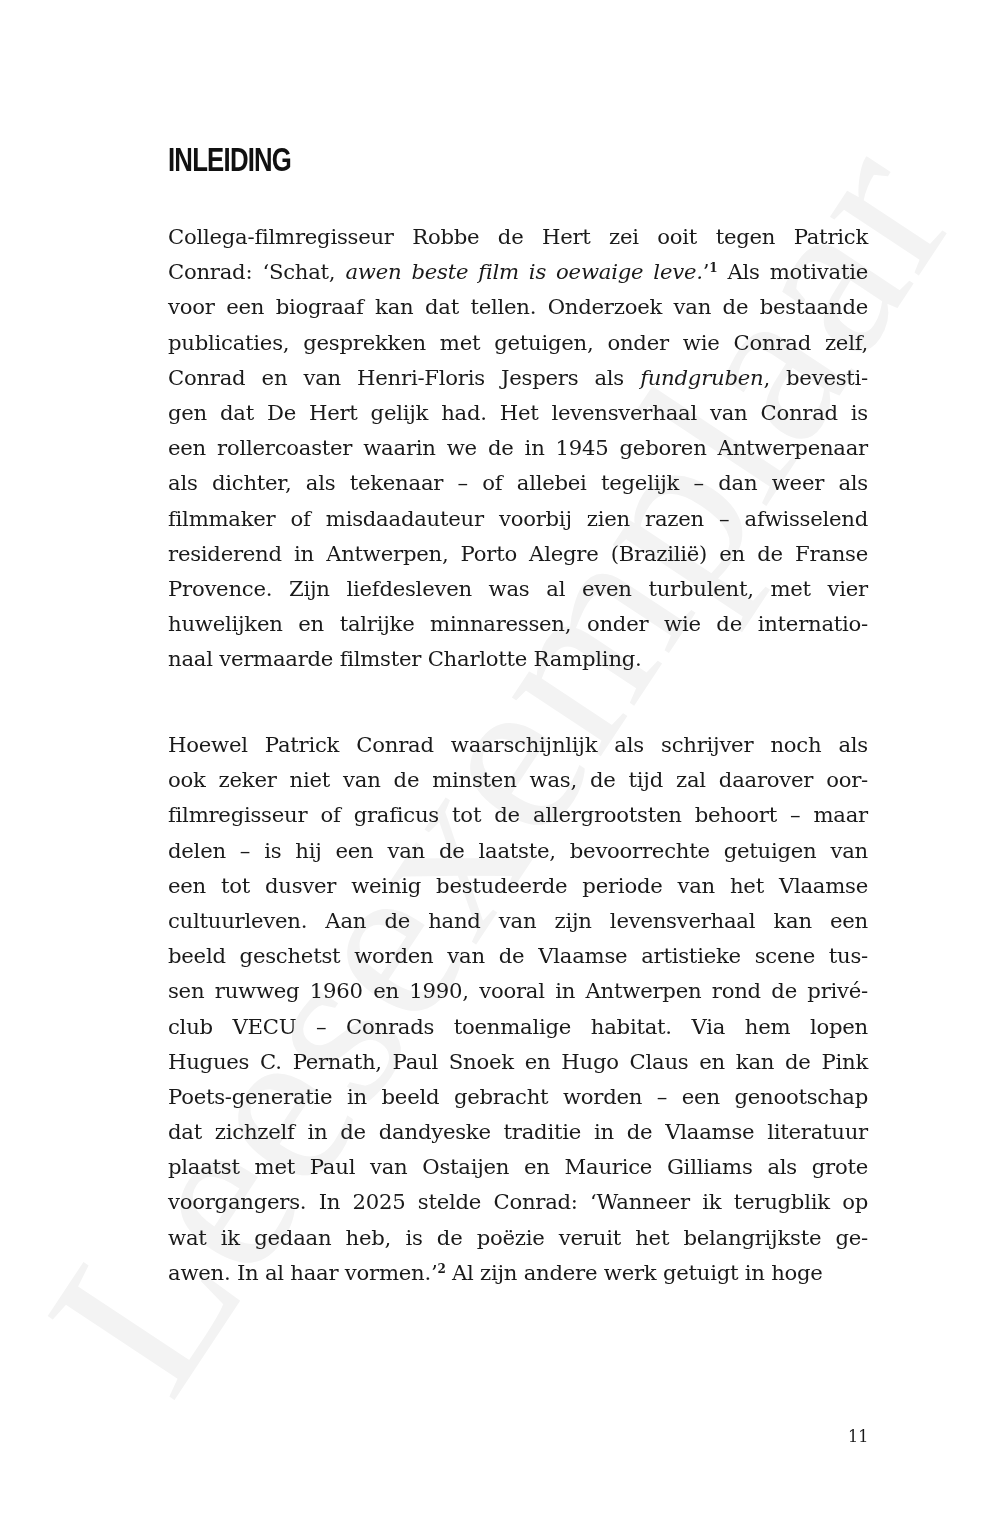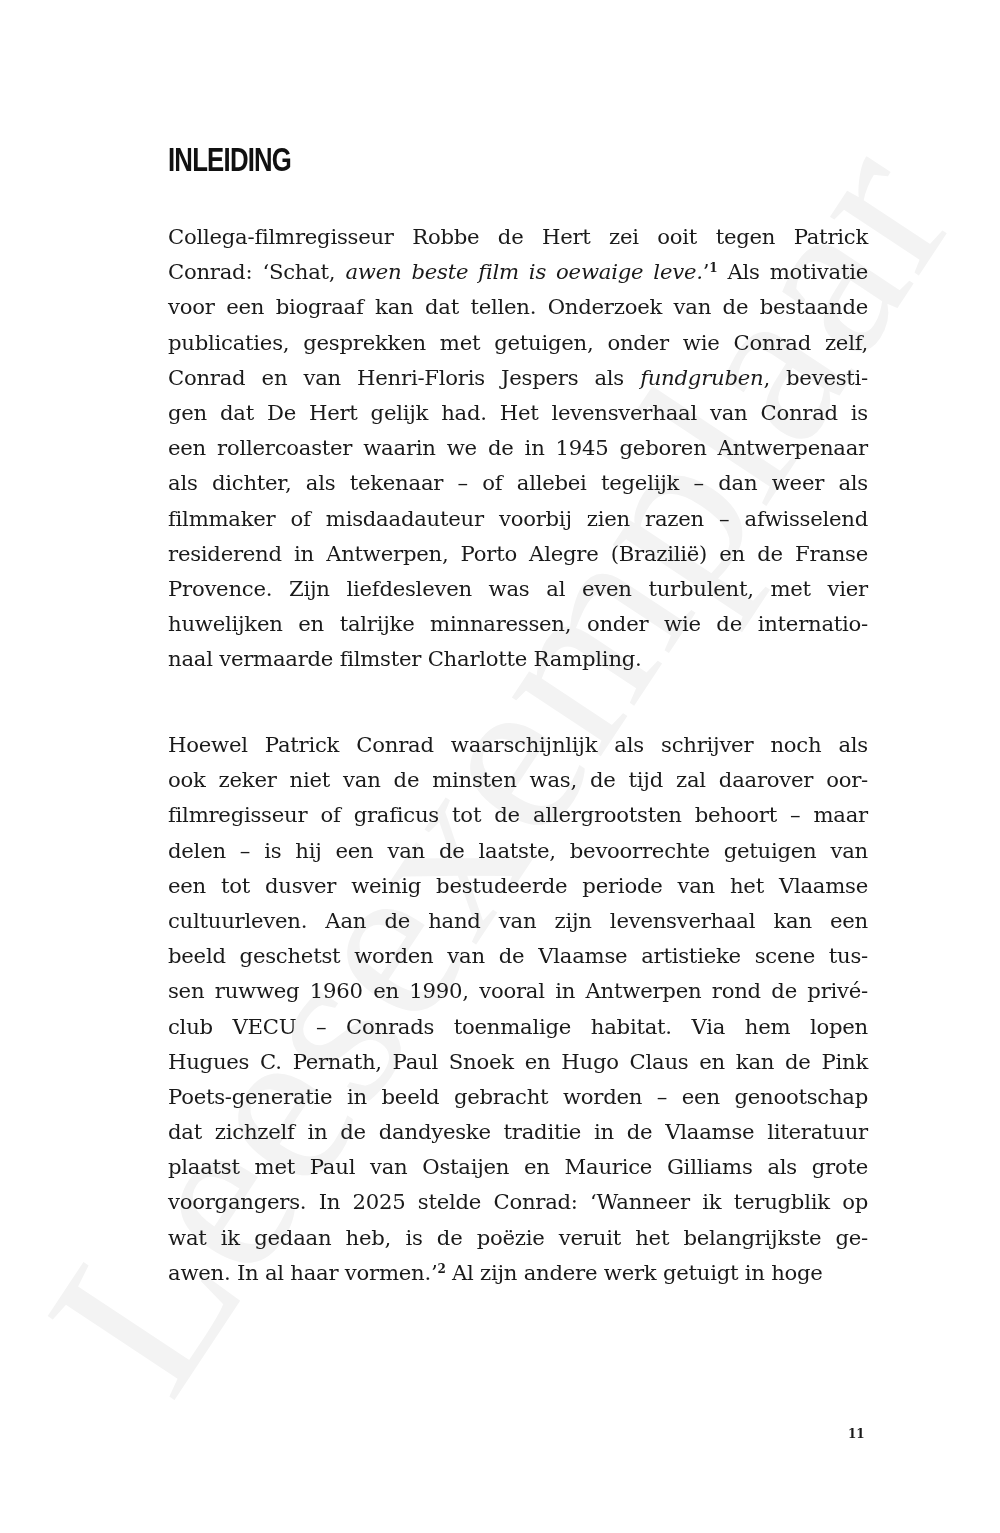--- a/index.html
+++ b/index.html
@@ -80,24 +80,23 @@
     sup {
       font-size: 12px;
       vertical-align: 7px;
       line-height: 0;
       font-weight: bold;
     }
     .page-number {
       position: absolute;
       top: 1427px;
       left: 848px;
-      font-size: 12px;
+      font-size: 16px;
       color: #1a1a1a;
       z-index: 1;
-      font-weight: bold;
     }
   </style>
 </head>
 <body>
 
 <div class="watermark">Leesexemplaar</div>
 
 <div class="page">
   <h1 class="chapter-title">INLEIDING</h1>
 

